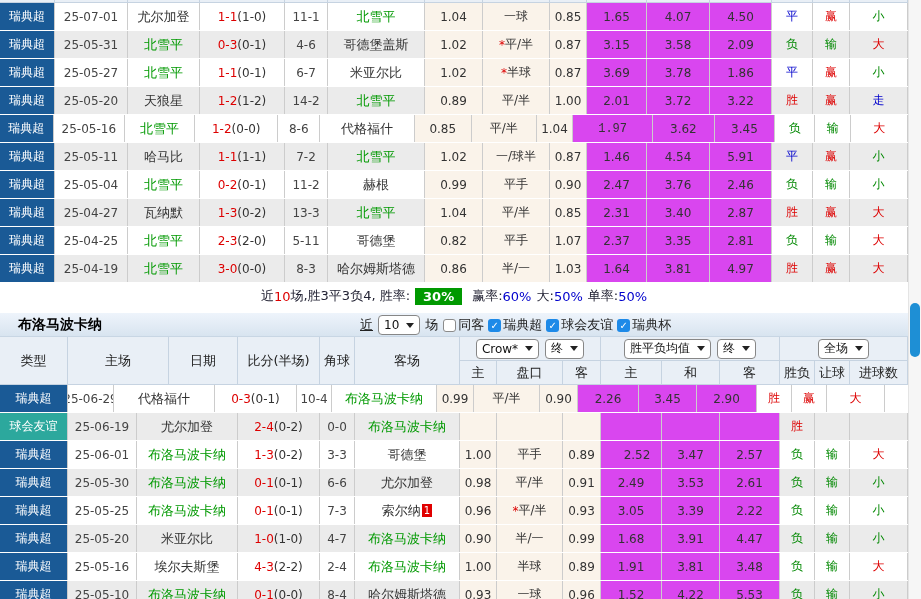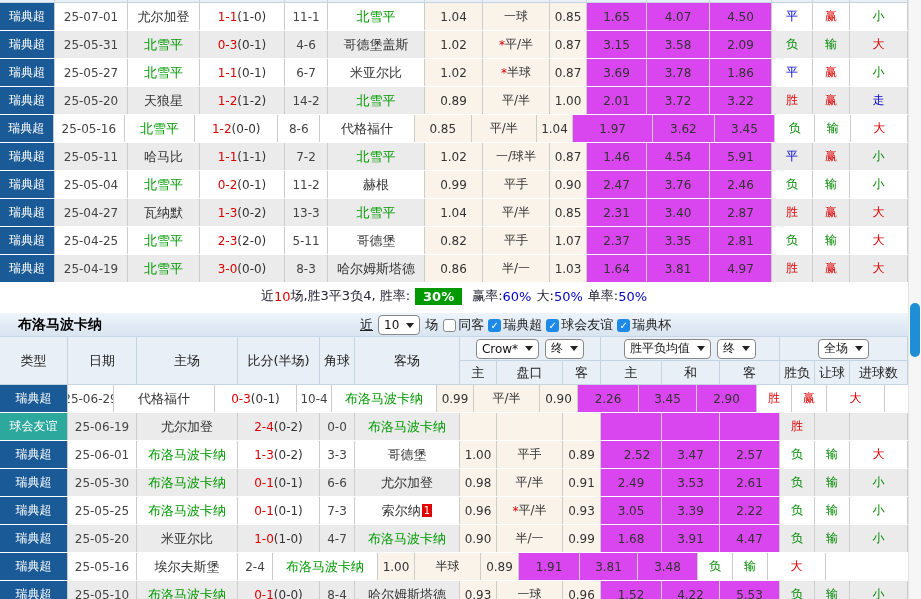--- a/index.html
+++ b/index.html
@@ -294,21 +294,21 @@
           </div>
           <div class="cell ah" style="width: 58px;">
             <span style="color: rgb(51, 51, 51);">0.85</span>
           </div>
           <div class="cell ah" style="width: 67px;">
             <span style="color: rgb(51, 51, 51);">平/半</span>
           </div>
           <div class="cell ah" style="width: 37px;">
             <span style="color: rgb(51, 51, 51);">1.04</span>
           </div>
-          <div class="cell eu" style="width: 82px;">
+          <div class="cell eu" style="width: 82px; font-family: Liberation Mono, monospace;">
             <span style="color: rgb(51, 51, 51);">1.97</span>
           </div>
           <div class="cell eu" style="width: 63px;">
             <span style="color: rgb(51, 51, 51);">3.62</span>
           </div>
           <div class="cell eu" style="width: 62px;">
             <span style="color: rgb(51, 51, 51);">3.45</span>
           </div>
           <div class="cell plain" style="width: 41px;">
             <span style="color: rgb(0, 136, 0);">负</span>
@@ -604,25 +604,25 @@
               <span style="color: rgb(34, 34, 34);">瑞典杯</span>
             </label>
           </span>
       </div>
     </div>
 
     <div id="header2" class="hdr">
         <div class="hcell" style="width: 68px; height: 48px;">
           <span>类型</span>
         </div>
+        <div class="hcell" style="width: 101px; height: 48px;">
+          <span>主场</span>
+        </div>
         <div class="hcell" style="width: 69px; height: 48px;">
           <span>日期</span>
-        </div>
-        <div class="hcell" style="width: 101px; height: 48px;">
-          <span>主场</span>
         </div>
         <div class="hcell" style="width: 82px; height: 48px;">
           <span>比分(半场)</span>
         </div>
         <div class="hcell" style="width: 35px; height: 48px;">
           <span>角球</span>
         </div>
         <div class="hcell" style="width: 105px; height: 48px;">
           <span>客场</span>
         </div>
@@ -970,20 +970,24 @@
         <div class="row">
           <div class="cell league" style="width: 68px; background: rgb(26, 90, 150);">
             <span>瑞典超</span>
           </div>
           <div class="cell plain c-gray" style="width: 69px;">
             <span>25-05-16</span>
           </div>
           <div class="cell plain team" style="width: 101px;">
             <span style="color: rgb(51, 51, 51);">埃尔夫斯堡</span>
           </div>
+          <div class="cell plain" style="width: 82px;">
+            <span style="color: rgb(221, 0, 0);">4-3</span>
+            <span style="color: rgb(51, 51, 51);">(2-2)</span>
+          </div>
           <div class="cell plain c-gray" style="width: 35px;">
             <span>2-4</span>
           </div>
           <div class="cell plain team" style="width: 105px;">
             <span style="color: rgb(0, 153, 0);">布洛马波卡纳</span>
           </div>
           <div class="cell ah" style="width: 37px;">
             <span style="color: rgb(51, 51, 51);">1.00</span>
           </div>
           <div class="cell ah" style="width: 66px;">

